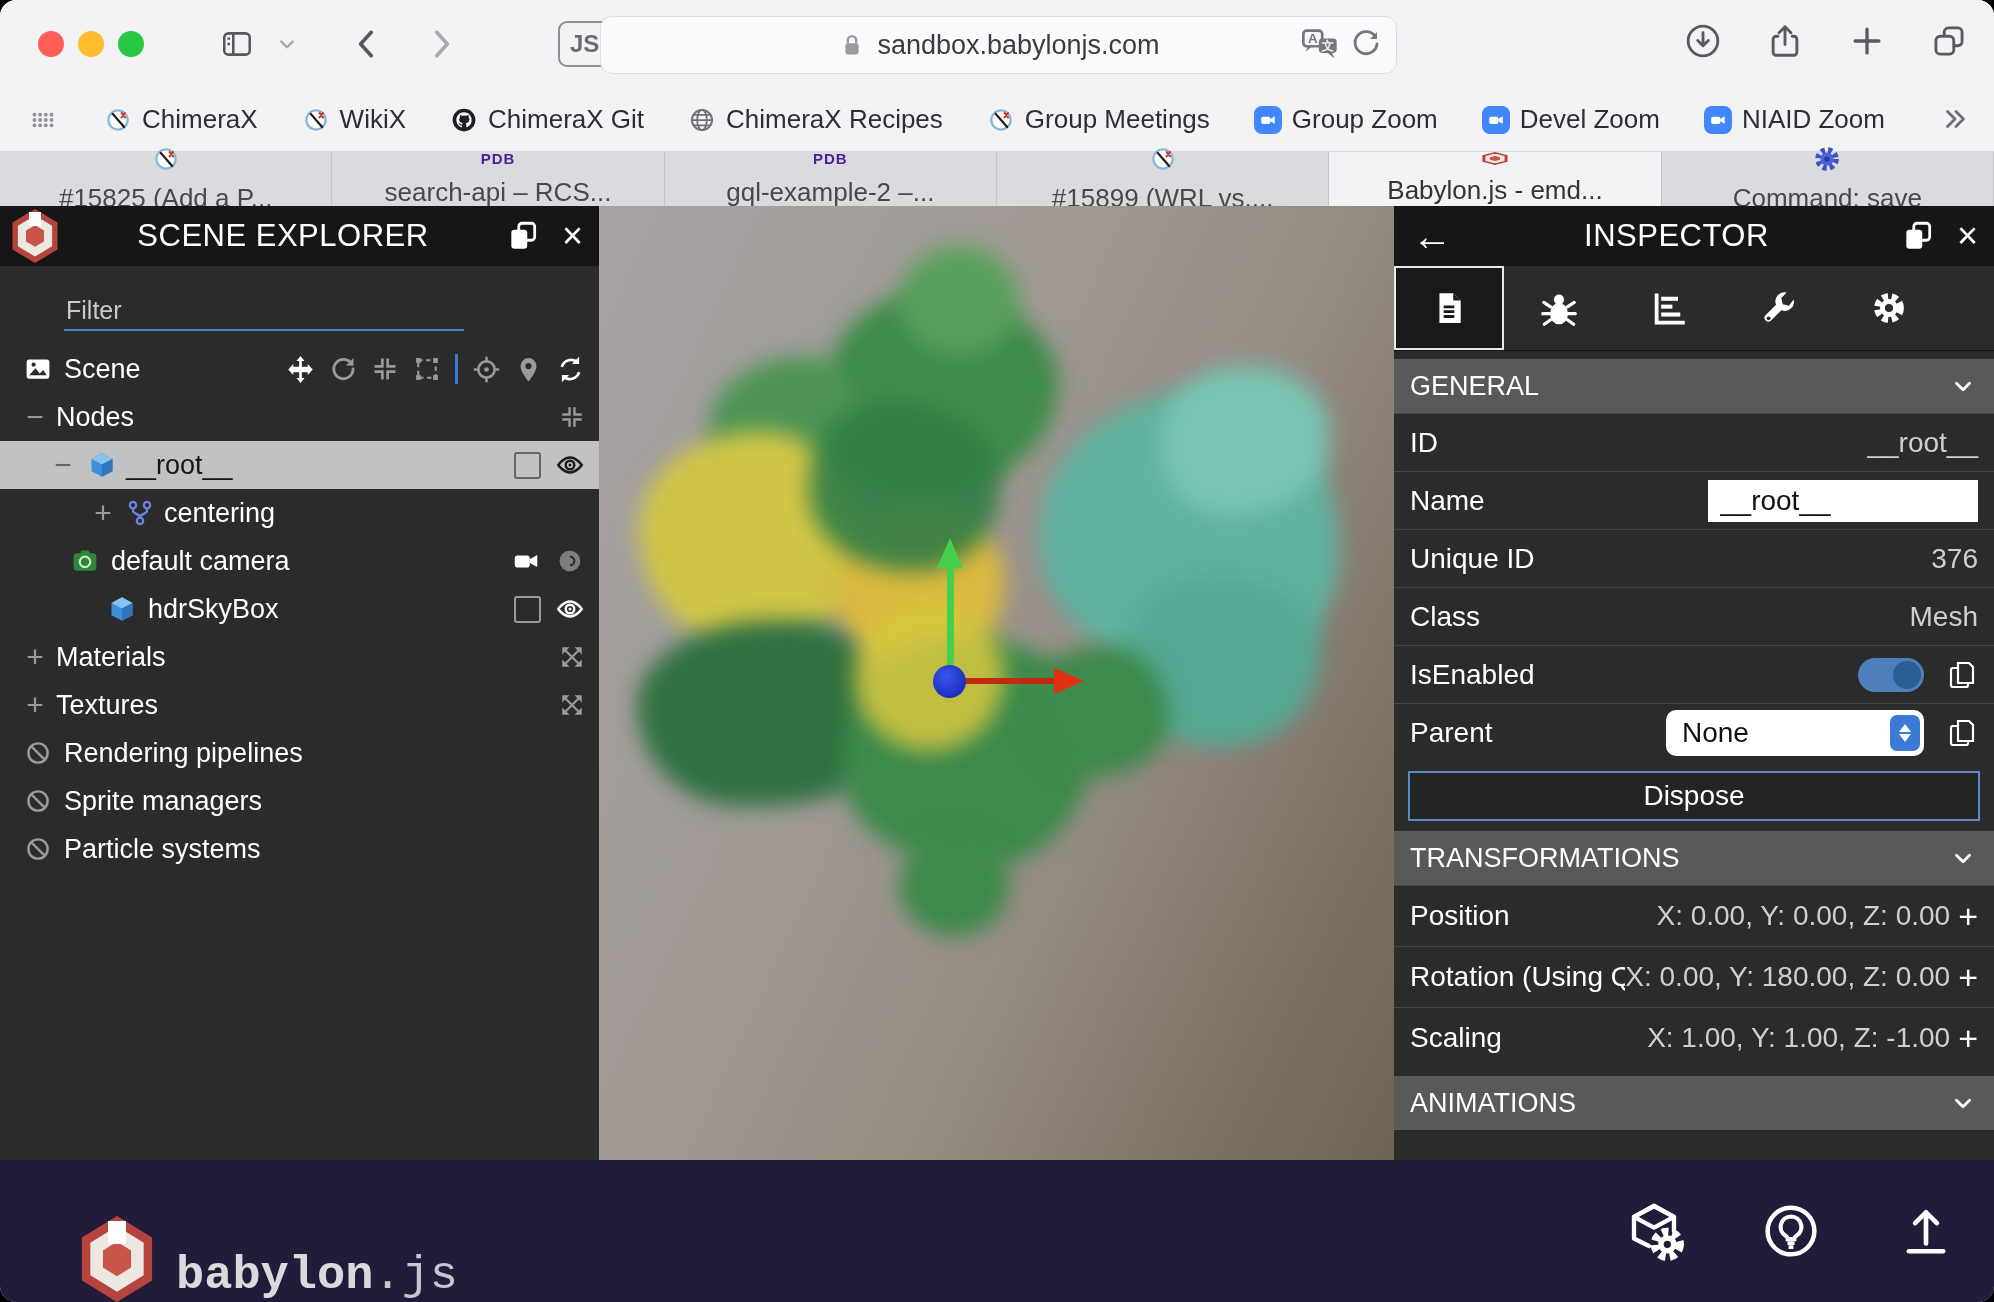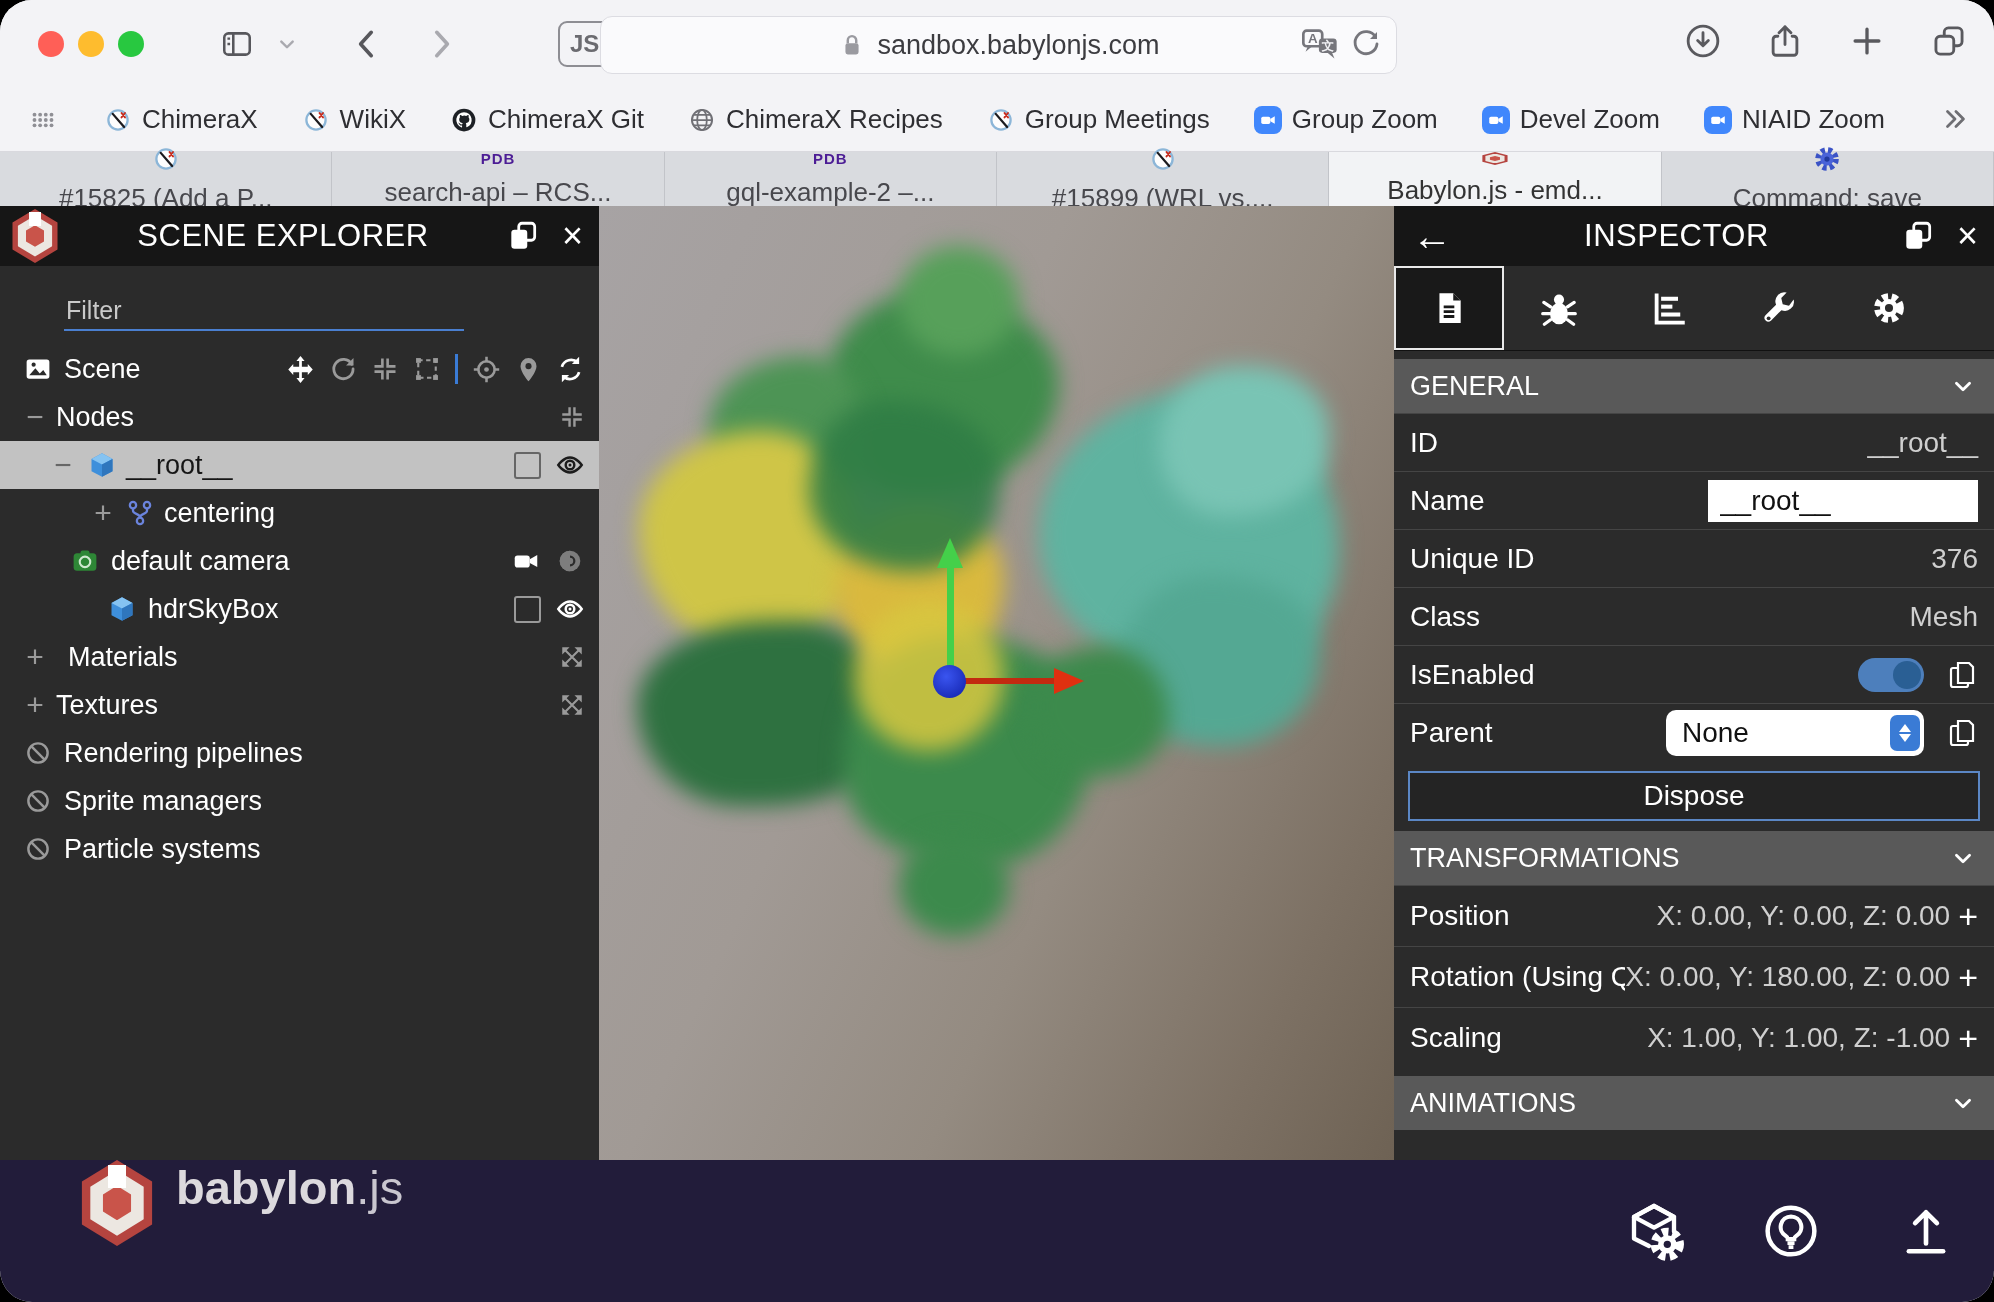--- a/index.html
+++ b/index.html
@@ -1,16 +1,16 @@
 <!DOCTYPE html>
 <html><head>
 <meta charset="utf-8">
 <style>
   html,body{margin:0;padding:0;background:#000;font-family:"Liberation Sans",sans-serif;}
-  #window{position:relative;width:1994px;height:1302px;background:#f3f3f6;border-radius:32px;overflow:hidden;}
+  #window{position:relative;width:1994px;height:1302px;background:#f3f3f6;border-radius:16px;overflow:hidden;}
   svg{display:block;}
   
   #toolbar{position:absolute;left:0;top:0;width:1994px;height:88px;background:#f3f3f6;display:flex;align-items:center;}
   .tl{width:26px;height:26px;border-radius:50%;margin-right:14px;}
   .navicon{color:#57575c;margin:0 10px;}
   .navicon.dim{color:#a9a9af;}
   #jsbadge{border:2.5px solid #8d8d93;color:#6b6b70;border-radius:9px;font-weight:bold;font-size:24px;padding:7px 10px;margin:0 14px;}
   #addressbar{position:absolute;left:600px;top:16px;width:795px;height:56px;background:#fafafc;border:1px solid #dcdce2;border-radius:12px;display:flex;align-items:center;justify-content:center;font-size:27px;color:#3c3c40;}
   #addr-icons{position:absolute;right:14px;top:9px;display:flex;align-items:center;gap:10px;}
   #right-icons{position:absolute;right:26px;top:22px;display:flex;align-items:center;gap:44px;color:#59595e;}
@@ -64,21 +64,21 @@
   .selectpill{width:238px;height:46px;background:#fff;border-radius:10px;display:flex;align-items:center;justify-content:space-between;padding:0 4px 0 16px;color:#111;font-size:28px;}
   .stepper{width:30px;height:36px;background:#3a7bd5;border-radius:7px;display:flex;flex-direction:column;align-items:center;justify-content:center;gap:2px;}
   .stepper i{width:0;height:0;border-left:6px solid transparent;border-right:6px solid transparent;}
   .stepper .up{border-bottom:8px solid #fff;}
   .stepper .dn{border-top:8px solid #fff;}
   #dispose{margin:10px 14px;height:46px;border:2px solid #5b87c5;background:#242424;color:#fff;font-size:28px;display:flex;align-items:center;justify-content:center;}
   .trow{height:60px;}
   .plus{color:#fff;font-size:34px;margin-left:8px;}
   .chev{color:#fff;}
   
-  #footer{position:absolute;left:0;top:1160px;width:1994px;height:142px;background:#221c3a;display:flex;align-items:flex-start;}
+  #footer{position:absolute;left:0;top:1160px;width:1994px;height:142px;background:#221c3a;display:flex;align-items:flex-end;font-family:Liberation Mono, monospace;}
   .hex{position:relative;}
   .hex .h1{position:absolute;inset:0;clip-path:polygon(50% 0,95% 25%,95% 75%,50% 100%,5% 75%,5% 25%);background:#b5443f;}
   .hex .h2{position:absolute;inset:12%;clip-path:polygon(50% 0,95% 25%,95% 75%,50% 100%,5% 75%,5% 25%);background:#ece7e1;}
   .hex .h3{position:absolute;inset:30%;clip-path:polygon(50% 0,95% 25%,95% 75%,50% 100%,5% 75%,5% 25%);background:#c9544a;}
   .hex .h4{position:absolute;left:38%;top:6%;width:24%;height:26%;background:#fff;}
   #brand{font-size:47px;color:#dcd9dd;margin-left:20px;}
   #brand b{font-weight:bold;}
   #brand .lite{font-weight:300;color:#c9c6cf;}
   #footicons{position:absolute;right:40px;top:0;height:142px;display:flex;align-items:center;gap:78px;color:#fff;}
 </style>
@@ -643,21 +643,21 @@
           <span class="icnw">
               <svg width="30" height="30">
                 <use href="#i-eye"></use>
               </svg>
             </span>
         </span>
       </div>
 
       <div class="xrow" style="padding-left:20px">
         <span class="exp">+</span>
-        <span style="margin-left:18px">Materials</span>
+        <span style="margin-left:6px">Materials</span>
         <span class="grow"></span>
         <span class="xicons">
             <span class="icn">
               <svg width="26" height="26">
                 <use href="#i-expand"></use>
               </svg>
             </span>
           </span>
       </div>
 

